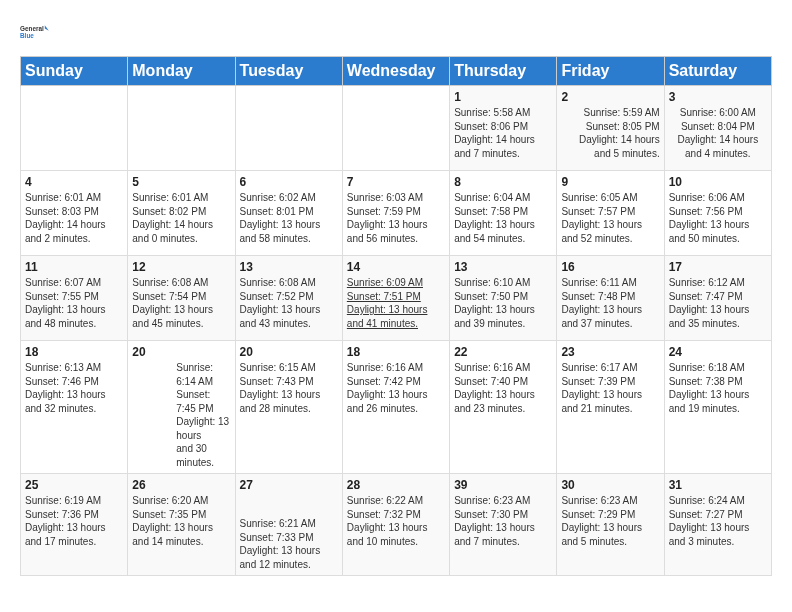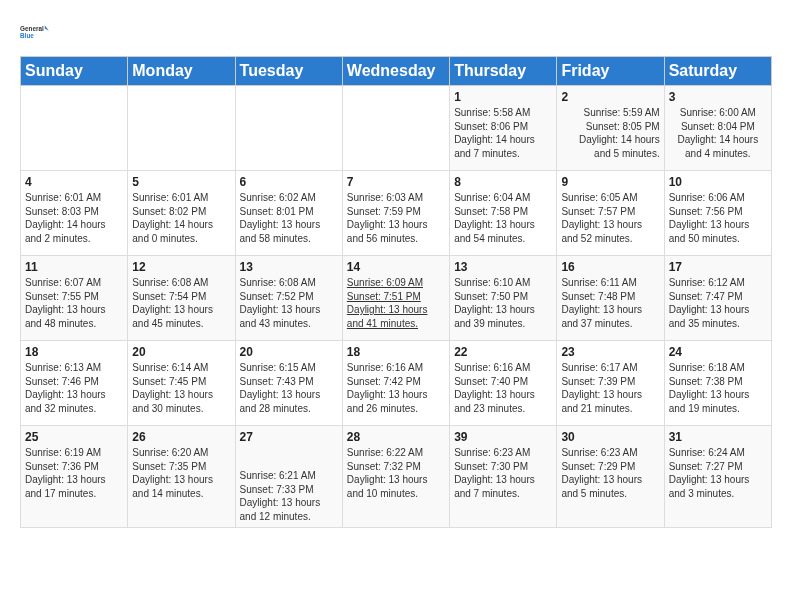--- a/index.html
+++ b/index.html
@@ -243,21 +243,21 @@
       <tr>
         <td>
           <span class="day-number">18</span>
           <div class="day-info" style="white-space: pre-line;">Sunrise: 6:13 AM
 Sunset: 7:46 PM
 Daylight: 13 hours
 and 32 minutes.</div>
         </td>
         <td>
           <span class="day-number">20</span>
-          <div class="day-info" style="white-space: pre-line;">Sunrise: 6:14 AM
+          <div class="day-info" style="white-space: pre-line; margin-left: 44px;">Sunrise: 6:14 AM
 Sunset: 7:45 PM
 Daylight: 13 hours
 and 30 minutes.</div>
         </td>
         <td>
           <span class="day-number">20</span>
           <div class="day-info" style="white-space: pre-line;">Sunrise: 6:15 AM
 Sunset: 7:43 PM
 Daylight: 13 hours
 and 28 minutes.</div>

